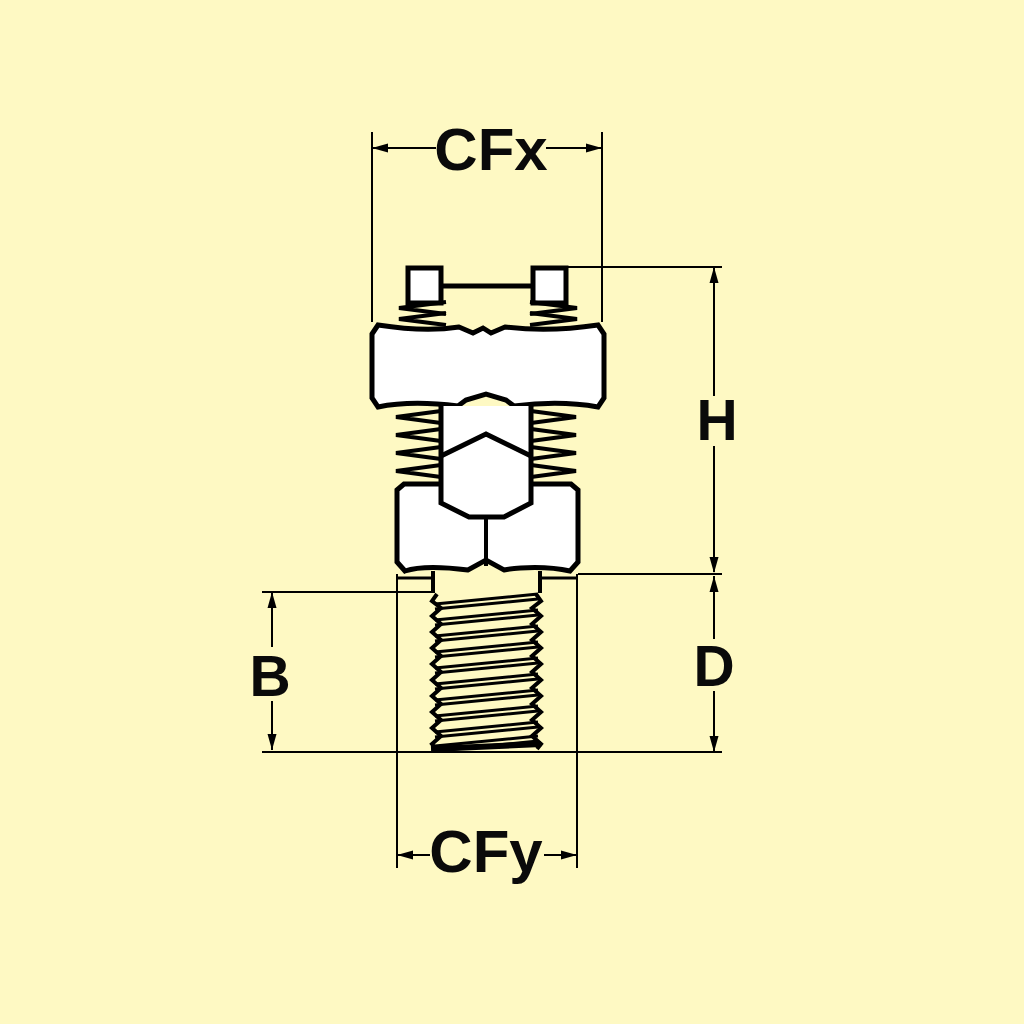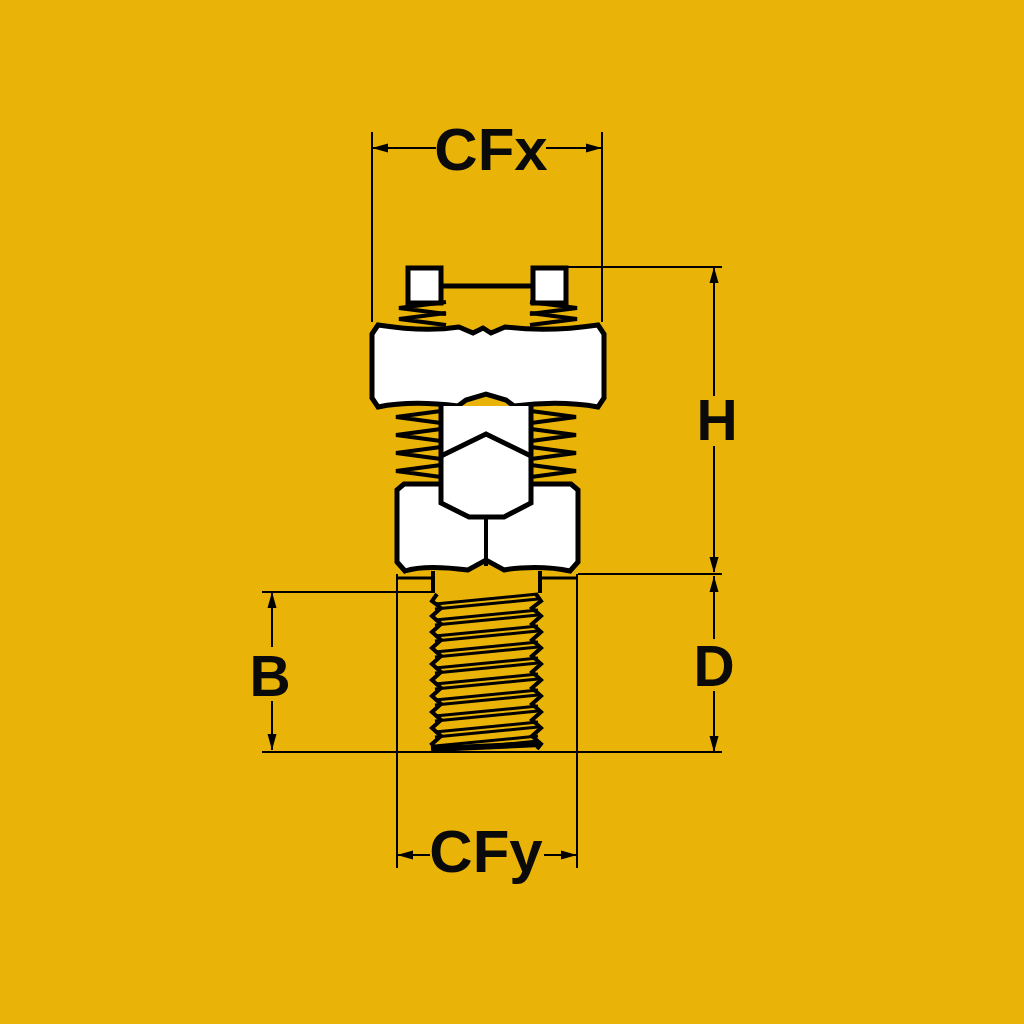--- a/index.html
+++ b/index.html
@@ -6,21 +6,21 @@
     margin: 0;
     padding: 0;
     width: 1024px;
     height: 1024px;
     background: #ffffff;
     font-family: "Liberation Sans", sans-serif;
   }
   .stage {
     width: 1024px;
     height: 1024px;
-    background: #eab308;
+    background: #fef9c3;
     position: relative;
   }
   svg { display: block; }
   .outline { stroke: #000; fill: none; stroke-width: 5; stroke-linejoin: miter; }
   .outline-fill { stroke: #000; fill: #fff; stroke-width: 5; stroke-linejoin: miter; }
   .thread { stroke: #000; fill: none; stroke-width: 4; }
   .thread-thin { stroke: #000; fill: none; stroke-width: 3; }
   .dim { stroke: #000; fill: none; stroke-width: 2; }
   .arrow { fill: #000; stroke: none; }
   .dim-label {

